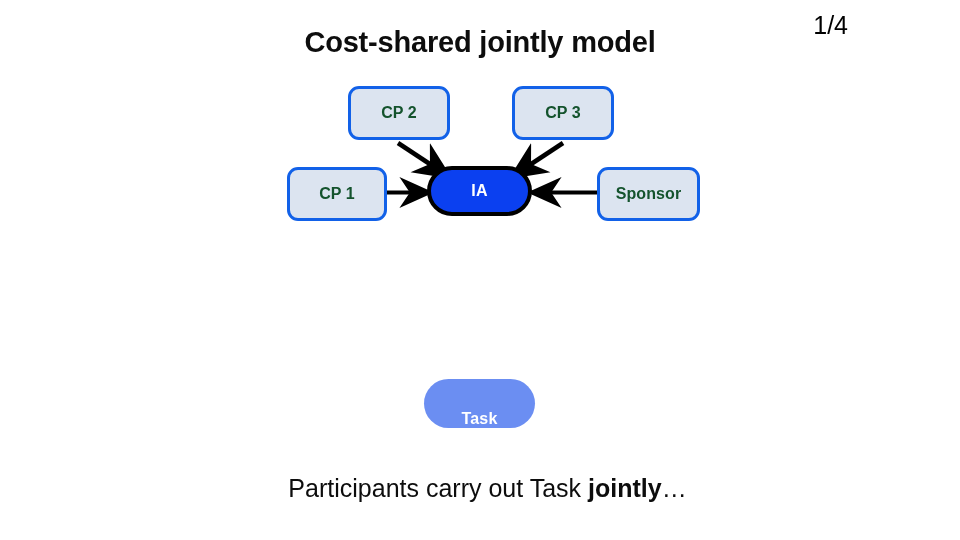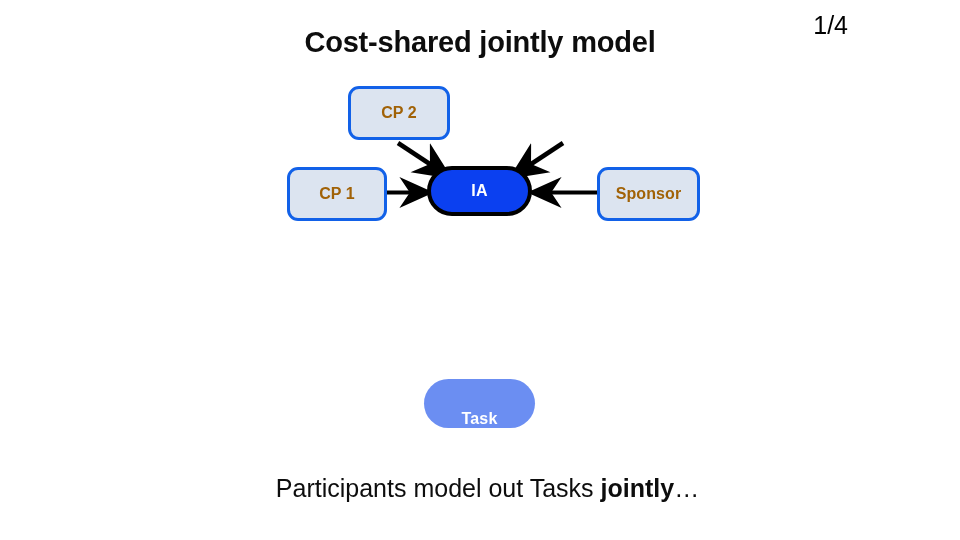--- a/index.html
+++ b/index.html
@@ -67,21 +67,21 @@
     font-weight: bold;
     text-align: center;
     white-space: nowrap;
   }
 
   
   .node.participant {
     background: #dce4f0;
     border: 3px solid #1261e8;
     border-radius: 11px;
-    color: #a16207;
+    color: #14532d;
     font-size: 16px;
     letter-spacing: 0.1px;
   }
 
   
   .node.hub {
     background: #0b40f0;
     border: 4px solid #000000;
     border-radius: 999px;
     color: #ffffff;
@@ -157,32 +157,35 @@
     </svg>
 
     <div class="node participant" id="node-cp1">
       <span>CP 1</span>
     </div>
 
     <div class="node participant" id="node-cp2">
       <span>CP 2</span>
     </div>
 
+    <div class="node participant" id="node-cp3">
+      <span>CP 3</span>
+    </div>
 
     <div class="node hub" id="node-ia">
       <span>IA</span>
     </div>
 
     <div class="node participant" id="node-sponsor">
       <span>Sponsor</span>
     </div>
 
     <div class="node task" id="node-task">
       <span>Task</span>
     </div>
 
   </div>
 
   <div id="caption">
-    <span class="lead">Participants model out Tasks </span><span class="strong">jointly</span><span class="ellipsis">…</span>
+    <span class="lead">Participants carry out Task </span><span class="strong">jointly</span><span class="ellipsis">…</span>
   </div>
 
 </div>
 
 </body></html>

